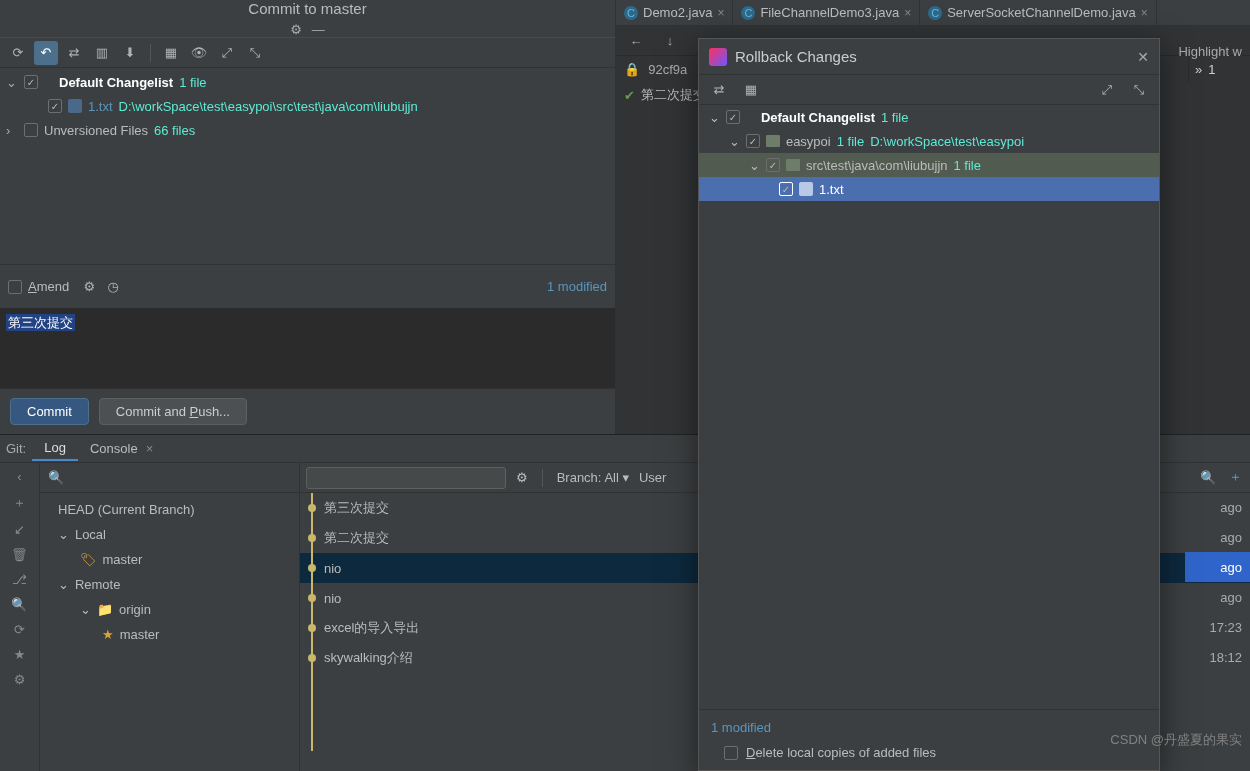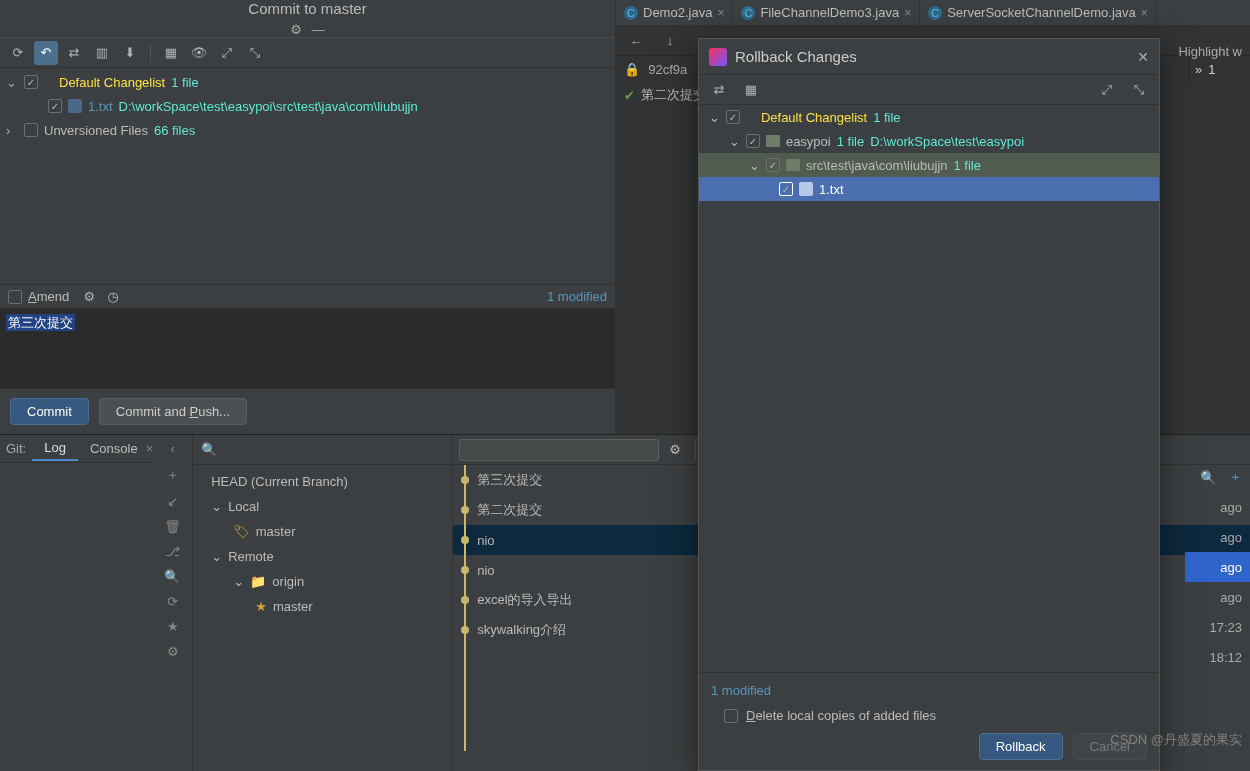--- a/index.html
+++ b/index.html
@@ -18,43 +18,43 @@
 .commit-header .hicons { display: flex; gap: 10px; color: #aaa; }
 .commit-toolbar { height: 30px; display: flex; align-items: center; gap: 4px; padding: 0 6px; border-bottom: 1px solid #323232; }
 .tb-btn { width: 24px; height: 24px; display: inline-flex; align-items: center; justify-content: center; color: #afb1b3; border-radius: 3px; cursor: pointer; }
 .tb-btn.hl { background: #4c708c; color: #fff; }
 .tb-sep { width: 1px; height: 18px; background: #555; margin: 0 4px; }
 .tree { flex: 1; background: #3c3f41; overflow: auto; padding-top: 2px; }
 .tree-row { display: flex; align-items: center; height: 24px; gap: 6px; padding-left: 6px; }
 .tree-row .chev { width: 12px; color: #aaa; display: inline-block; }
 .chk { width: 14px; height: 14px; border: 1px solid #6e6e6e; border-radius: 2px; display: inline-flex; align-items: center; justify-content: center; font-size: 10px; color: #bbb; }
 .chk.on::after { content: "✓"; }
-.bold { font-weight: 400; color: #fde047; padding-left: 15px; }
+.bold { font-weight: 700; color: #ffffff; padding-left: 15px; }
 .dim { color: #5eead4; }
 .path { color: #5eead4; }
 .link { color: #5896bd; }
 .file-icon { width: 14px; height: 14px; background: #4a688a; display: inline-block; border-radius: 2px; }
-.amend-row { height: 24px; display: flex; align-items: center; padding: 0 8px; border-top: 1px solid #323232; }
+.amend-row { height: 44px; display: flex; align-items: center; padding: 0 8px; border-top: 1px solid #323232; }
 .amend-row .right { margin-left: auto; color: #5896bd; }
 .message-area { height: 80px; background: #2b2b2b; padding: 6px; }
 .message-area .sel { background: #214283; color: #ffffff; padding: 1px 2px; }
 .commit-buttons { height: 46px; display: flex; align-items: center; gap: 10px; padding: 0 10px; border-top: 1px solid #323232; }
 .btn { padding: 5px 16px; border: 1px solid #5e6060; border-radius: 4px; background: #4c5052; color: #ccc; cursor: pointer; }
 .btn.primary { background: #365880; border-color: #4c708c; color: #fff; }
 
 
 .editor-bg { position: absolute; left: 616px; top: 26px; right: 0; height: 408px; background: #313335; }
 .editor-nav { height: 30px; display: flex; align-items: center; gap: 10px; padding: 0 8px; border-bottom: 1px solid #2b2b2b; color: #888; }
 .editor-crumbs { height: 26px; display: flex; align-items: center; gap: 8px; padding: 0 8px; color: #aaa; }
 .lock-icon { color: #888; }
 .check-badge { color: #6a9a4c; }
 .right-gutter { position: absolute; right: 0; top: 56px; width: 62px; display: flex; align-items: center; gap: 6px; padding: 0 6px; color: #ccc; border-left: 1px solid #2b2b2b; height: 26px;}
 
 
-.git-panel { position: absolute; top: 434px; left: 0; right: 0; bottom: 0; background: #3c3f41; border-top: 1px solid #222; display: flex; flex-direction: row; }
+.git-panel { position: absolute; top: 434px; left: 0; right: 0; bottom: 0; background: #3c3f41; border-top: 1px solid #222; display: flex; flex-direction: column; }
 .git-tabs { height: 28px; display: flex; align-items: center; padding-left: 6px; border-bottom: 1px solid #323232; }
 .git-tabs .glabel { color: #aaa; margin-right: 6px; }
 .git-tab { padding: 4px 12px; color: #bbb; cursor: pointer; }
 .git-tab.active { border-bottom: 2px solid #4a88c7; color: #ddd; }
 .git-body { flex: 1; display: flex; }
 .git-left-rail { width: 40px; background: #3c3f41; border-right: 1px solid #323232; display: flex; flex-direction: column; align-items: center; gap: 10px; padding-top: 6px; color: #888; }
 .git-branches { width: 260px; border-right: 1px solid #323232; display: flex; flex-direction: column; }
 .git-branches .search { height: 30px; display: flex; align-items: center; padding: 0 8px; color: #666; border-bottom: 1px solid #323232; }
 .branch-tree { flex: 1; padding: 4px 0; }
 .btree-row { display: flex; align-items: center; gap: 6px; height: 25px; padding-left: 18px; color: #bbb; }
@@ -337,20 +337,16 @@
       <span class="file-icon" style="background:#b8c9e8"></span>
       <span>1.txt</span>
     </div>
   </div>
   <div class="dialog-footer">
     <span class="mod">1 modified</span>
     <div class="del-row">
       <span class="chk"></span>
       <span><u>D</u>elete local copies of added files</span>
     </div>
-    <div class="dialog-actions">
-      <button class="btn primary">Rollback</button>
-      <button class="btn" style="opacity:.4">Cancel</button>
-    </div>
   </div>
 </div>
 
 <div class="watermark">CSDN @丹盛夏的果实</div>
 
 </body></html>

